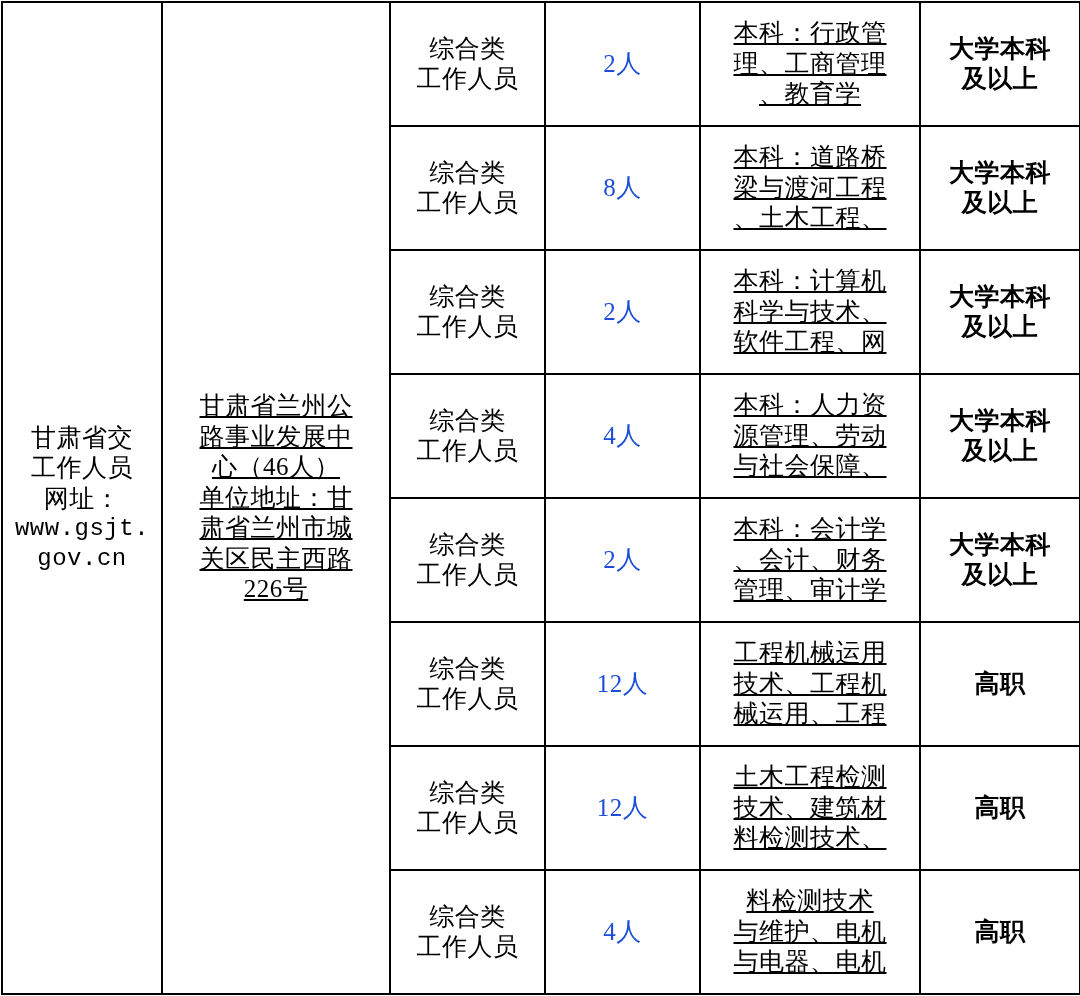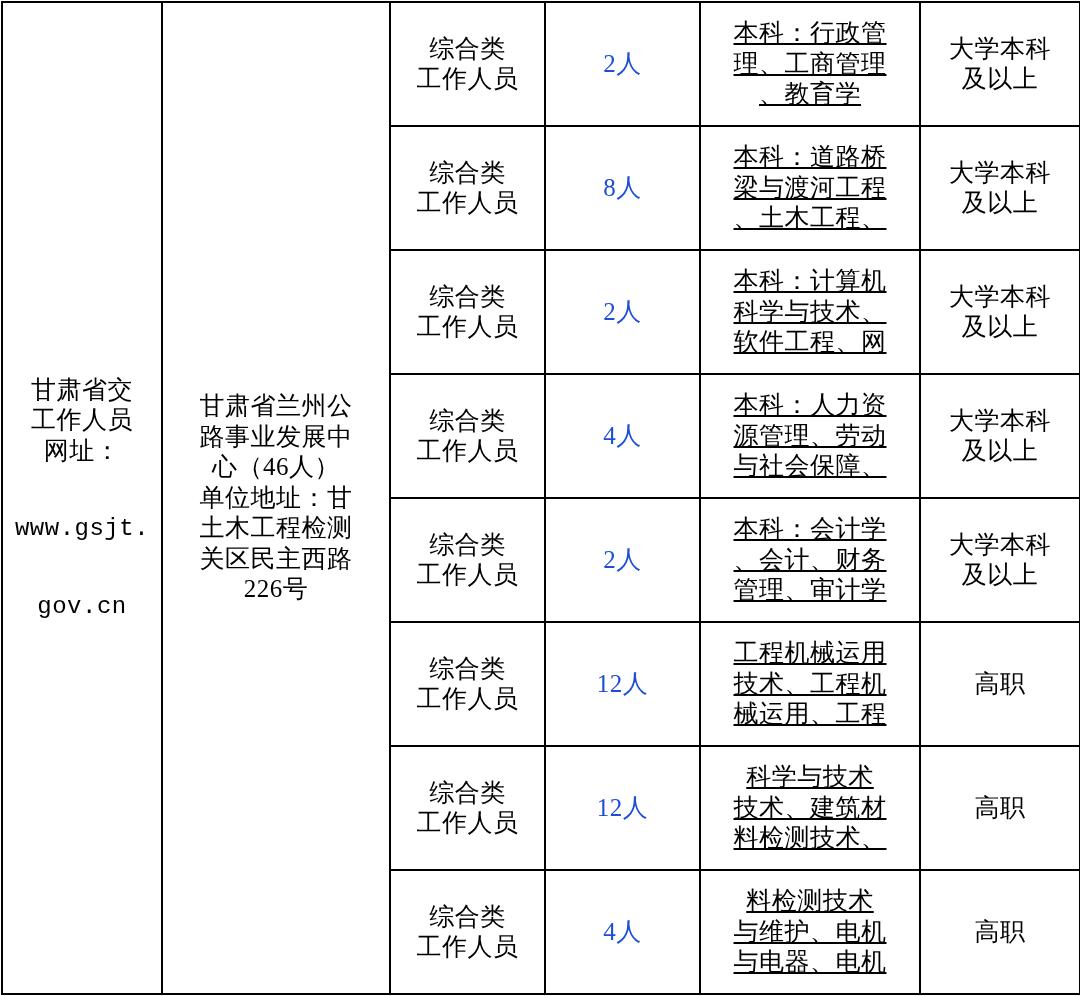--- a/index.html
+++ b/index.html
@@ -42,25 +42,25 @@
   td.dept-cell {
     font-size: 25px;
     line-height: 1.35;
     border-radius: 25px;
   }
   td.dept-cell .url {
     font-family: "Liberation Mono", "DejaVu Sans Mono", monospace;
     font-size: 24px;
     letter-spacing: 0.5px;
     display: block;
-    margin-top: 48px;
   }
   td.unit-cell {
     font-size: 25px;
     line-height: 1.3;
+    text-decoration: underline;
   }
   td.post-cell {
     font-size: 25px;
     line-height: 1.3;
     margin-top: 48px;
   }
   td.count-cell {
     color: #1d4ed8;
     font-size: 26px;
   }
@@ -68,20 +68,21 @@
     text-align: left;
     font-size: 25px;
     line-height: 1.3;
     padding-left: 8px;
     padding-right: 4px;
     text-decoration: underline;
   }
   td.degree-cell {
     font-size: 25px;
     line-height: 1.3;
+    font-weight: bold;
   }
   .lines span {
     display: block;
   }
 </style>
 </head>
 <body>
 
 <table class="recruit-table">
   <colgroup>
@@ -104,21 +105,21 @@
           <span class="url">www.gsjt.</span>
           <span class="url">gov.cn</span>
         </div>
       </td>
       <td class="unit-cell" rowspan="8">
         <div class="lines">
           <span>甘肃省兰州公</span>
           <span>路事业发展中</span>
           <span>心（46人）</span>
           <span>单位地址：甘</span>
-          <span>土木工程检测</span>
+          <span>肃省兰州市城</span>
           <span>关区民主西路</span>
           <span>226号</span>
         </div>
       </td>
       <td class="post-cell">
         <div class="lines">
           <span>综合类</span>
           <span>工作人员</span>
         </div>
       </td>
@@ -255,21 +256,21 @@
     <tr>
       <td class="post-cell">
         <div class="lines">
           <span>综合类</span>
           <span>工作人员</span>
         </div>
       </td>
       <td class="count-cell">12人</td>
       <td class="major-cell">
         <div class="lines">
-          <span>科学与技术</span>
+          <span>土木工程检测</span>
           <span>技术、建筑材</span>
           <span>料检测技术、</span>
         </div>
       </td>
       <td class="degree-cell">
         <div class="lines">
           <span>高职</span>
         </div>
       </td>
     </tr>

